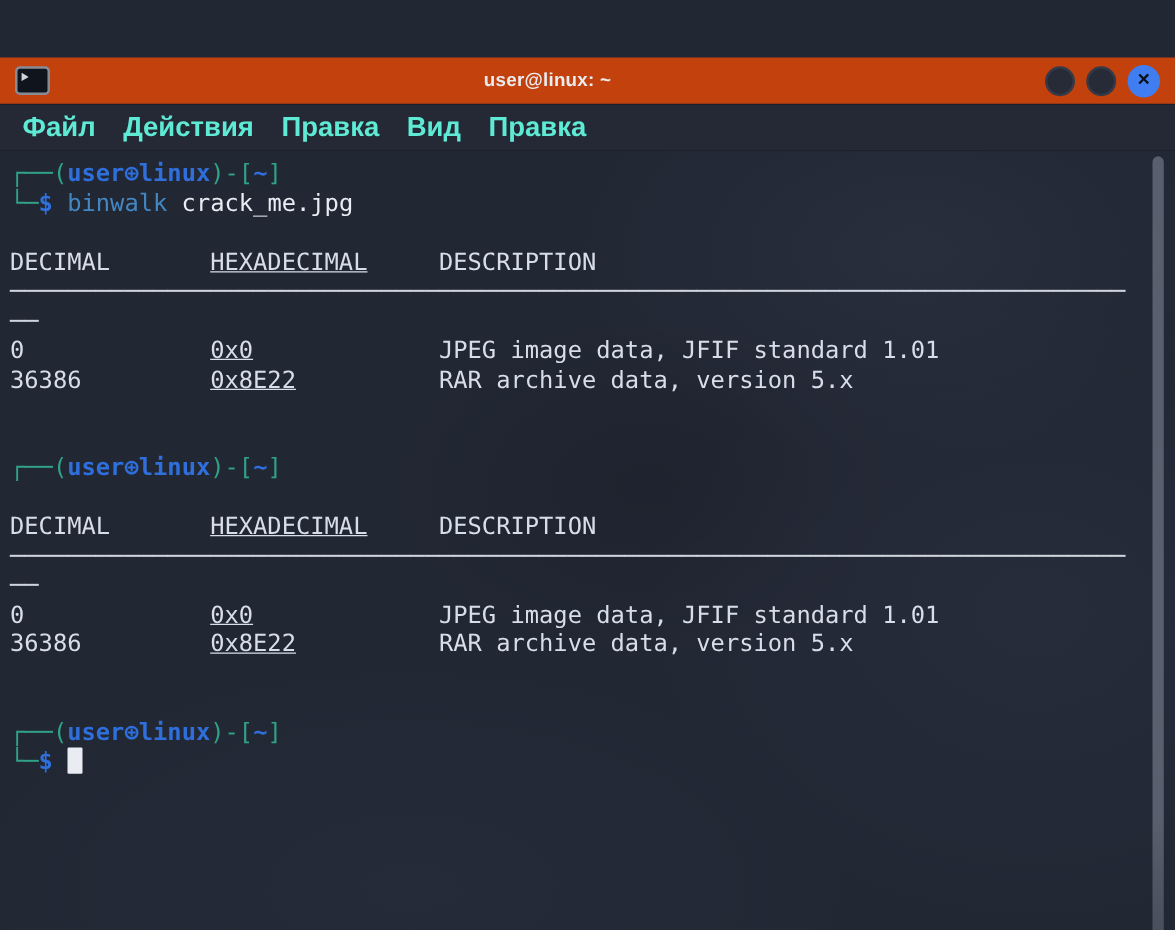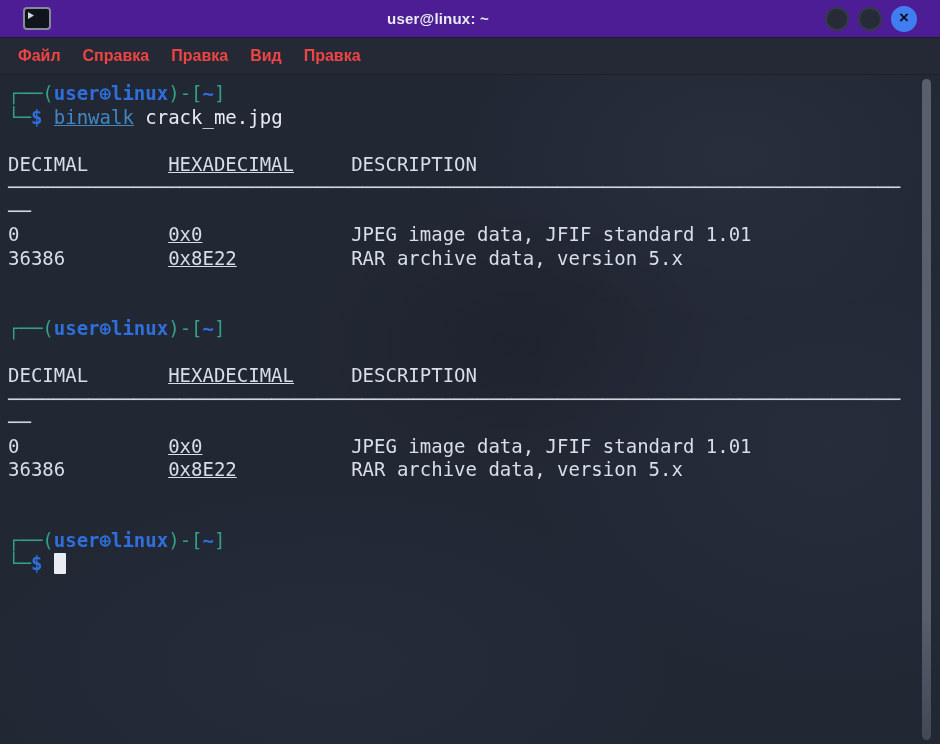--- a/index.html
+++ b/index.html
@@ -3,22 +3,22 @@
 <meta charset="utf-8">
 <style>
   html,body{margin:0;padding:0;background:#11141b;}
   .window{
     position:relative;width:940px;height:744px;overflow:hidden;
     background:#222734;
     font-family:"Liberation Sans","DejaVu Sans",sans-serif;
   }
   
   .titlebar{
-    height:38px;background:#4c1d95;border-bottom:1px solid #1b1f29;
-    display:flex;align-items:center;padding:0 23px;box-sizing:border-box;
+    height:38px;background:#c2410c;border-bottom:1px solid #1b1f29;
+    display:flex;align-items:center;padding:0 12px;box-sizing:border-box;margin-top:46px;
   }
   .win-icon{
     width:24px;height:19px;border:2px solid #8archive;border:2px solid #868c97;
     border-radius:4px;background:#10141c;position:relative;flex:0 0 auto;
   }
   .win-icon::before{
     content:"";position:absolute;left:3px;top:3px;width:6px;height:7px;
     background:#cfd4dc;clip-path:polygon(0 0,100% 50%,0 100%);
   }
   .title{
@@ -32,42 +32,42 @@
     background:#3f7df0;border:none;display:flex;align-items:center;justify-content:center;
     width:26px;height:26px;
   }
   .ctrl.close span{color:#0c1018;font-weight:bold;font-size:17px;line-height:1;transform:translateY(-1px);}
   
   .menubar{
     height:37px;background:#242935;display:flex;align-items:center;
     padding:0 8px;border-bottom:1px solid #1d212c;box-sizing:border-box;
   }
   .menu-item{
-    color:#ef4444;font-size:16px;font-weight:bold;padding:4px 10px;
+    color:#5eead4;font-size:22px;font-weight:bold;padding:4px 10px;
     margin-right:2px;border-radius:3px;cursor:pointer;
   }
   
   .terminal{
     position:relative;height:669px;box-sizing:border-box;
     padding:7px 24px 0 8px;
     background:
       radial-gradient(ellipse 420px 260px at 78% 12%, rgba(120,140,170,0.07), transparent 65%),
       radial-gradient(ellipse 520px 420px at 88% 55%, rgba(110,130,160,0.06), transparent 60%),
       radial-gradient(ellipse 600px 300px at 35% 88%, rgba(100,120,150,0.05), transparent 60%),
       radial-gradient(ellipse 300px 200px at 55% 40%, rgba(0,0,0,0.10), transparent 70%),
       #222734;
     font-family:"DejaVu Sans Mono","Liberation Mono",monospace;
     font-size:19px;color:#d8dee9;
   }
   .t-line{height:23.5px;line-height:23.5px;white-space:nowrap;}
   
   .fr{color:#31a188;}                 
   .usr{color:#2f6fdc;font-weight:bold;}
   .dol{color:#2f6fdc;font-weight:bold;}
-  .cmd{color:#4387c2;margin-left:1ch;text-decoration:underline;}
+  .cmd{color:#4387c2;margin-left:1ch;}
   .opt{color:#31a188;margin-left:1ch;}
   .arg{color:#e9edf3;font-weight:normal;margin-left:1ch;}
   
   .c1{display:inline-block;width:14ch;}
   .c2{display:inline-block;width:16ch;text-decoration:underline;}
   .sepline{color:#cfd6df;letter-spacing:0;}
   
   .cursor{
     display:inline-block;width:12px;height:21px;background:#e9edf3;
     margin-left:1ch;vertical-align:-4px;border-radius:1px;
@@ -91,21 +91,21 @@
       <div class="ctrl plain"></div>
       <div class="ctrl plain"></div>
       <div class="ctrl close">
           <span>×</span>
         </div>
     </div>
   </div>
 
   <div class="menubar">
     <div class="menu-item">Файл</div>
-    <div class="menu-item">Справка</div>
+    <div class="menu-item">Действия</div>
     <div class="menu-item">Правка</div>
     <div class="menu-item">Вид</div>
     <div class="menu-item">Правка</div>
   </div>
 
   <div class="terminal">
 
     <div class="t-line"><span class="fr">┌──(</span><span class="usr">user</span><span class="usr">⊕</span><span class="usr">linux</span><span class="fr">)-[</span><span class="usr">~</span><span class="fr">]</span></div>
     <div class="t-line"><span class="fr">└─</span><span class="dol">$</span><span class="cmd">binwalk</span><span class="arg">crack_me.jpg</span></div>
     <div class="t-line"></div>

